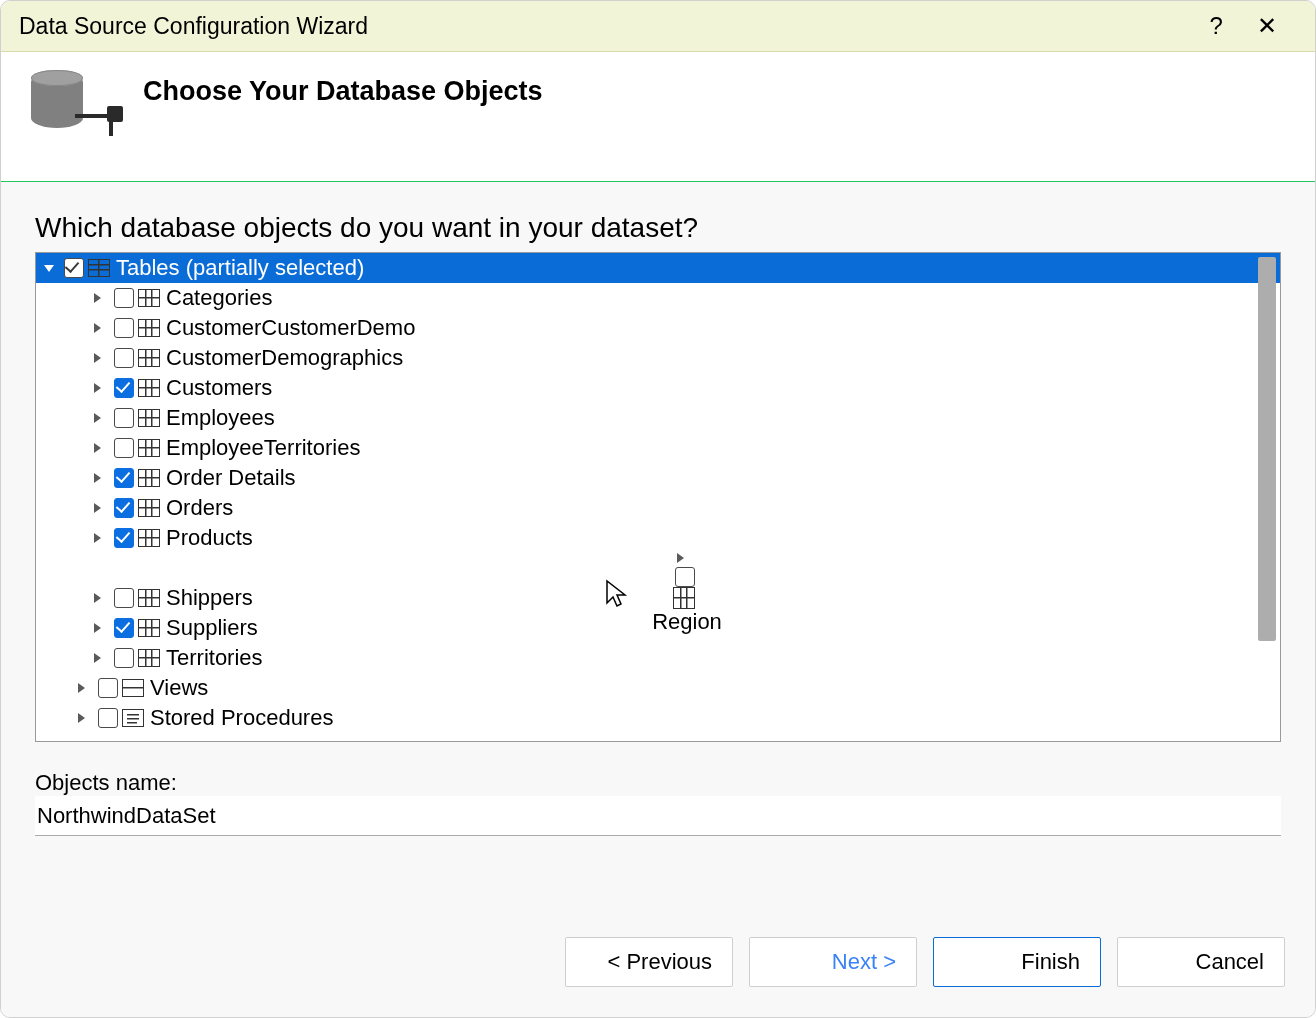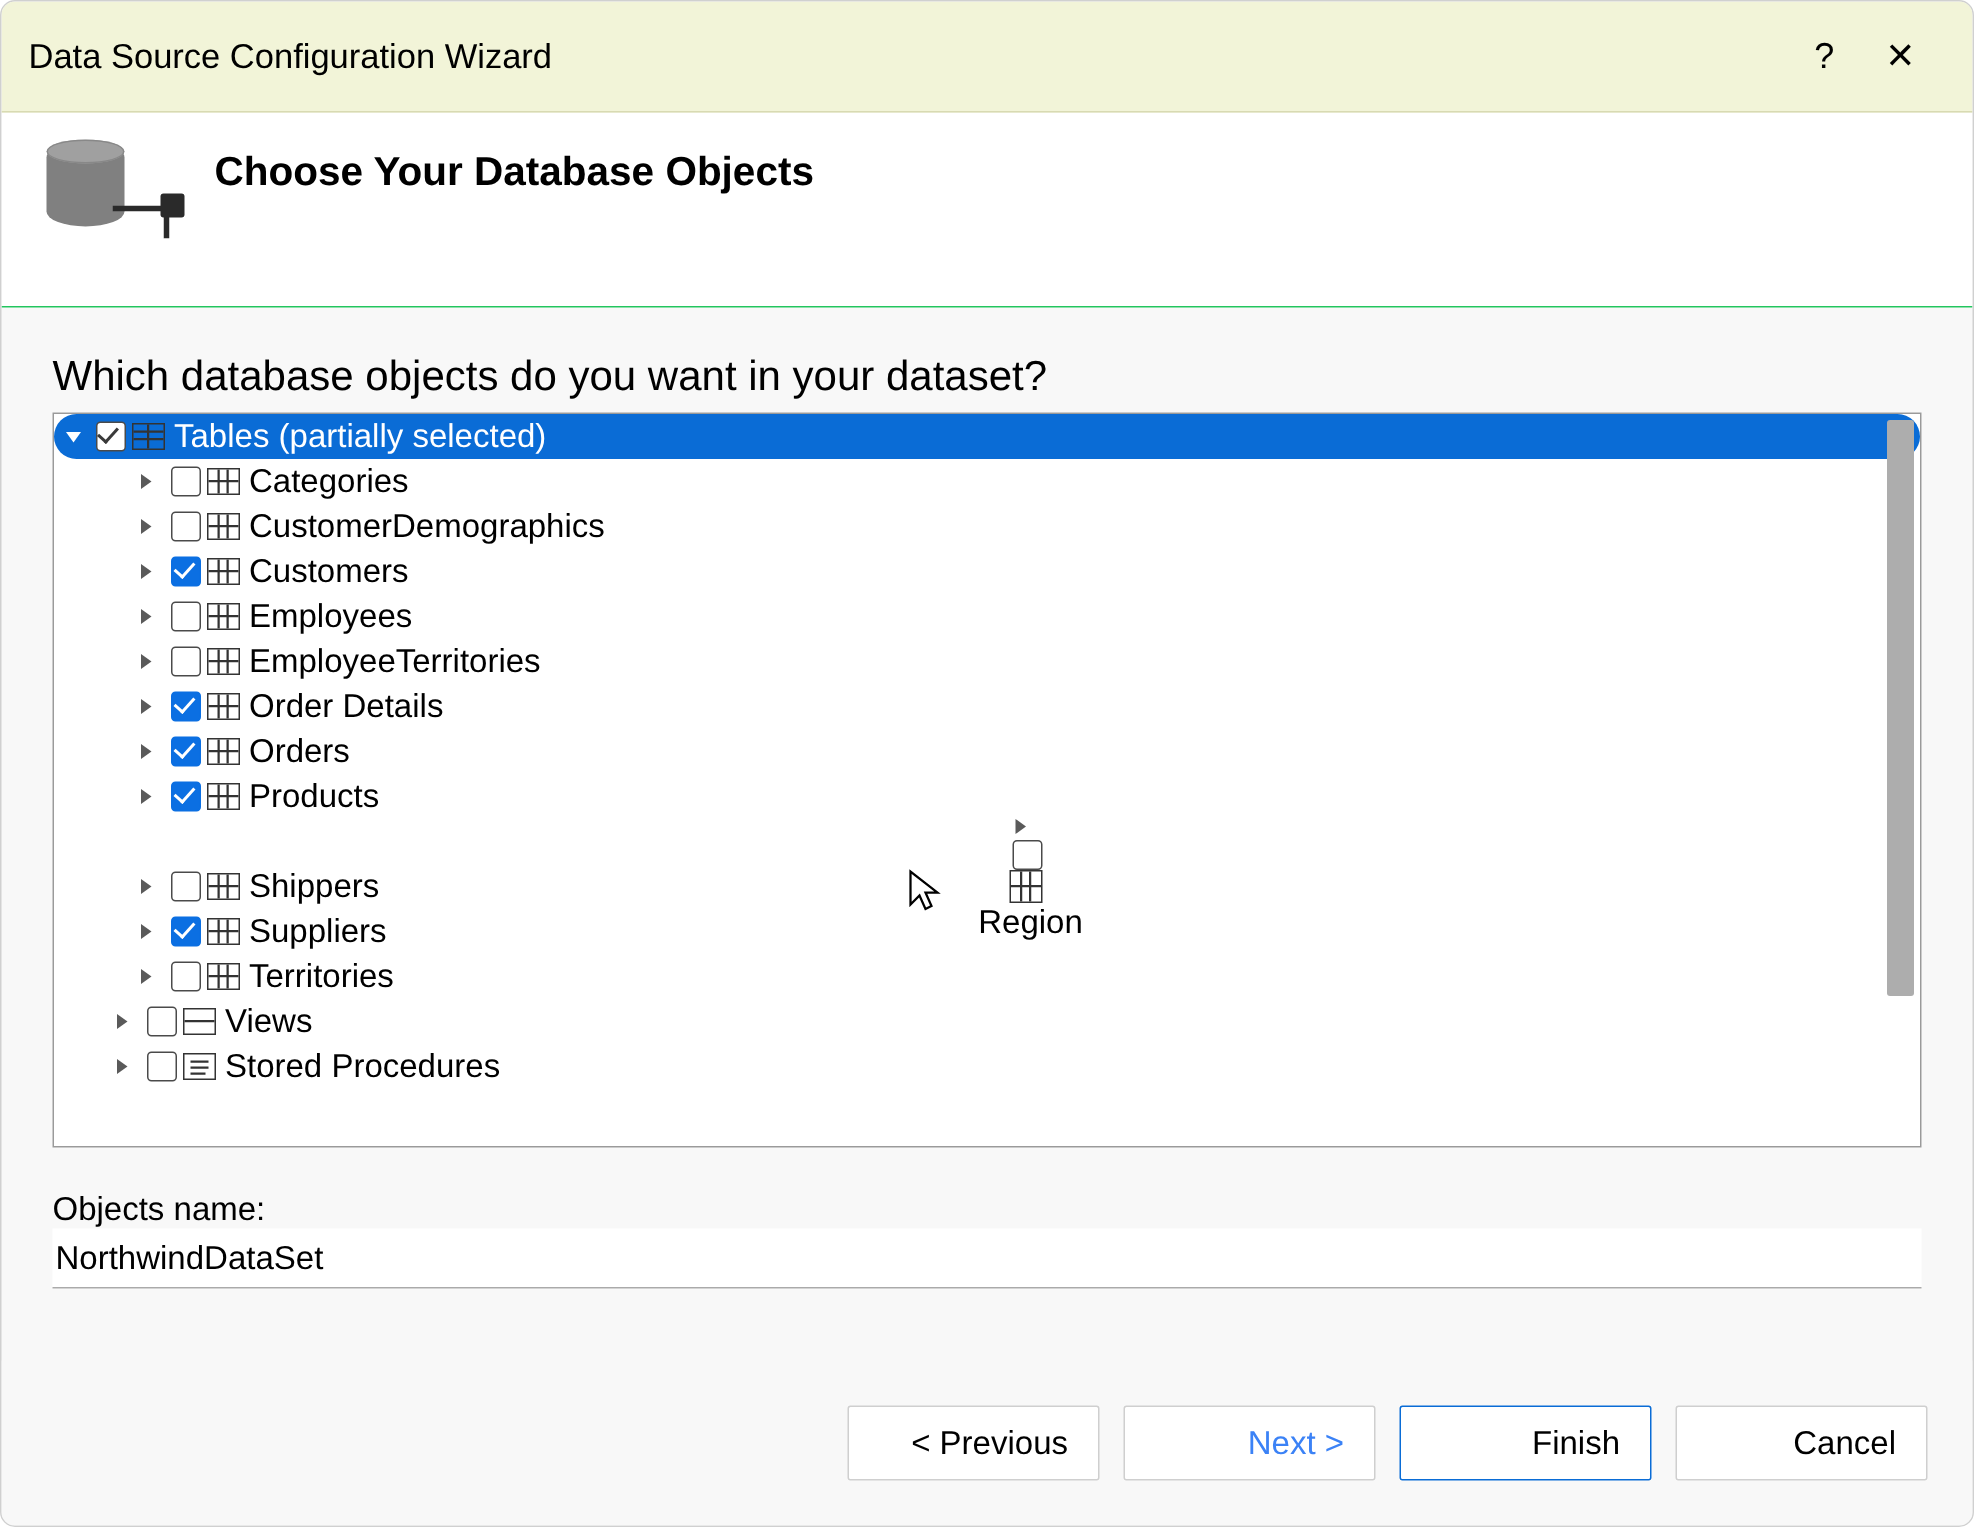--- a/index.html
+++ b/index.html
@@ -28,21 +28,21 @@
     position:absolute;inset:0;
     border:1px solid #d0d0d0;
     border-radius:10px;
     overflow:hidden;
     background:var(--bg-outer);
     display:flex;
     flex-direction:column;
   }
   
   .titlebar{
-    height:74px;
+    height:51px;
     background:var(--bg-title);
     border-bottom:1px solid #d8dab2;
     display:flex;
     align-items:center;
     padding-left:18px;
     position:relative;
     font-size:23px;
   }
   .titlebar .title{font-weight:400;}
   .titlebar .controls{
@@ -214,21 +214,21 @@
       <div class="db-plug"></div>
     </div>
     <div class="header-title">Choose Your Database Objects</div>
   </div>
 
   <div class="content">
     <div class="prompt">Which database objects do you want in your dataset?</div>
 
     <div class="treewrap">
       <div class="tree" id="tree">
-          <div class="row sel" style="padding-left: 8px; border-radius: 15px;">
+          <div class="row sel" style="padding-left: 8px;">
             <div class="expander">
               <div class="tri-open"></div>
             </div>
             <div class="chk partial"></div>
             <div class="tblicon top"></div>
             <span>Tables (partially selected)</span>
           </div>
           <div class="row" style="padding-left: 58px;">
             <div class="expander">
               <div class="tri-closed"></div>
@@ -236,20 +236,28 @@
             <div class="chk"></div>
             <div class="tblicon"></div>
             <span>Categories</span>
           </div>
           <div class="row" style="padding-left: 58px;">
             <div class="expander">
               <div class="tri-closed"></div>
             </div>
             <div class="chk"></div>
             <div class="tblicon"></div>
+            <span>CustomerCustomerDemo</span>
+          </div>
+          <div class="row" style="padding-left: 58px;">
+            <div class="expander">
+              <div class="tri-closed"></div>
+            </div>
+            <div class="chk"></div>
+            <div class="tblicon"></div>
             <span>CustomerDemographics</span>
           </div>
           <div class="row" style="padding-left: 58px;">
             <div class="expander">
               <div class="tri-closed"></div>
             </div>
             <div class="chk on"></div>
             <div class="tblicon"></div>
             <span>Customers</span>
           </div>

